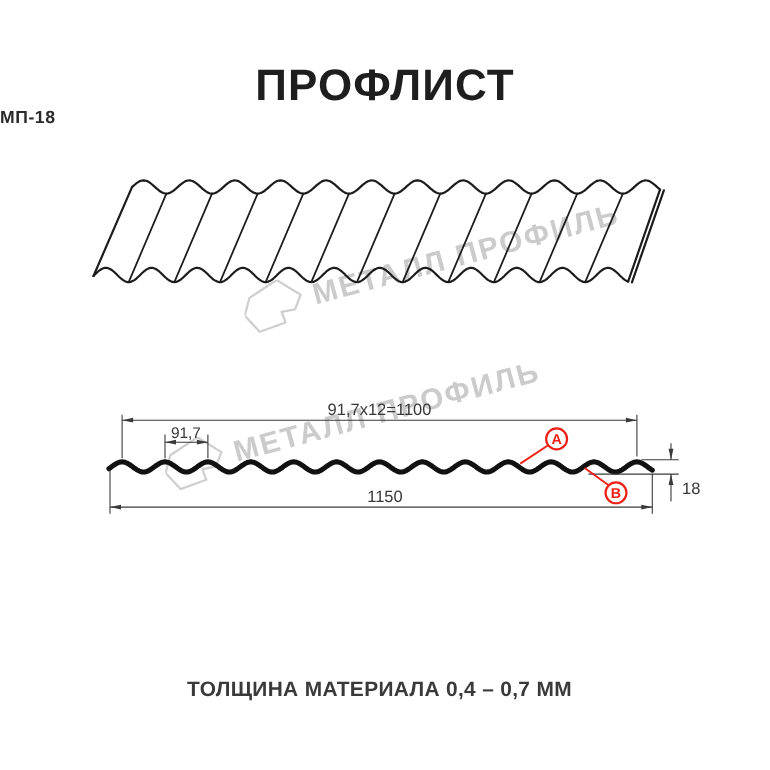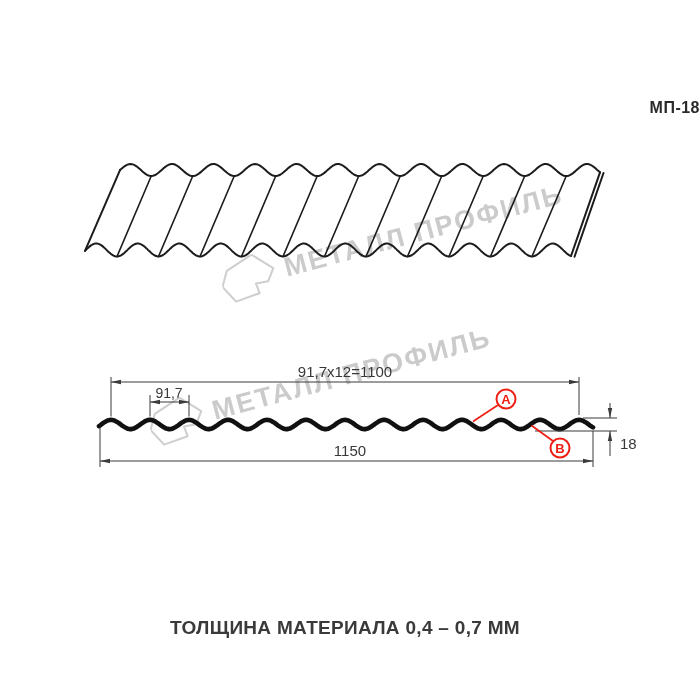--- a/index.html
+++ b/index.html
@@ -5,21 +5,21 @@
   html,body{margin:0;padding:0;background:#fff;}
   .page{
     position:relative;width:700px;height:700px;background:#ffffff;overflow:hidden;
     font-family:"Liberation Sans",sans-serif;
   }
   .title{
     position:absolute;left:0;top:56px;width:700px;text-align:center;
     font-size:40px;font-weight:800;letter-spacing:1px;color:#1e1e1e;z-index:3;
   }
   .subtitle{
-    position:absolute;left:0;top:99px;width:700px;text-align:right;
+    position:absolute;left:0;top:99px;width:700px;text-align:left;
     font-size:16px;font-weight:700;letter-spacing:.5px;color:#2a2a2a;z-index:3;
   }
   .footer-note{
     position:absolute;left:0;top:617px;width:690px;text-align:center;
     font-size:19px;font-weight:600;letter-spacing:.3px;color:#3a3a3a;z-index:3;
   }
   .watermark{
     position:absolute;display:flex;align-items:center;gap:9px;z-index:1;
     transform:rotate(-15deg);transform-origin:0 50%;white-space:nowrap;
   }
@@ -30,20 +30,21 @@
   .wm-2{left:150px;top:406px;}
   .drawing-svg{position:absolute;left:0;top:0;z-index:2;}
   .dim-text{font-family:"Liberation Sans",sans-serif;fill:#383838;}
   .marker-letter{font-family:"Liberation Sans",sans-serif;font-weight:600;fill:#ee2015;}
 </style>
 </head>
 <body>
 
 <div class="page">
 
+  <div class="title">ПРОФЛИСТ</div>
   <div class="subtitle">МП-18</div>
 
   <div class="watermark wm-1">
     <svg width="56" height="44" viewBox="0 0 54 42">
       <path d="M0,23 L8,9 L35,0 L52,18 L44,29 L32,28 L33,38 L9,40 Z" fill="none" stroke="#cfcfcf" stroke-width="2" stroke-linejoin="round"></path>
     </svg>
     <span class="wm-text">МЕТАЛЛ ПРОФИЛЬ</span>
   </div>
 
   <div class="watermark wm-2">

